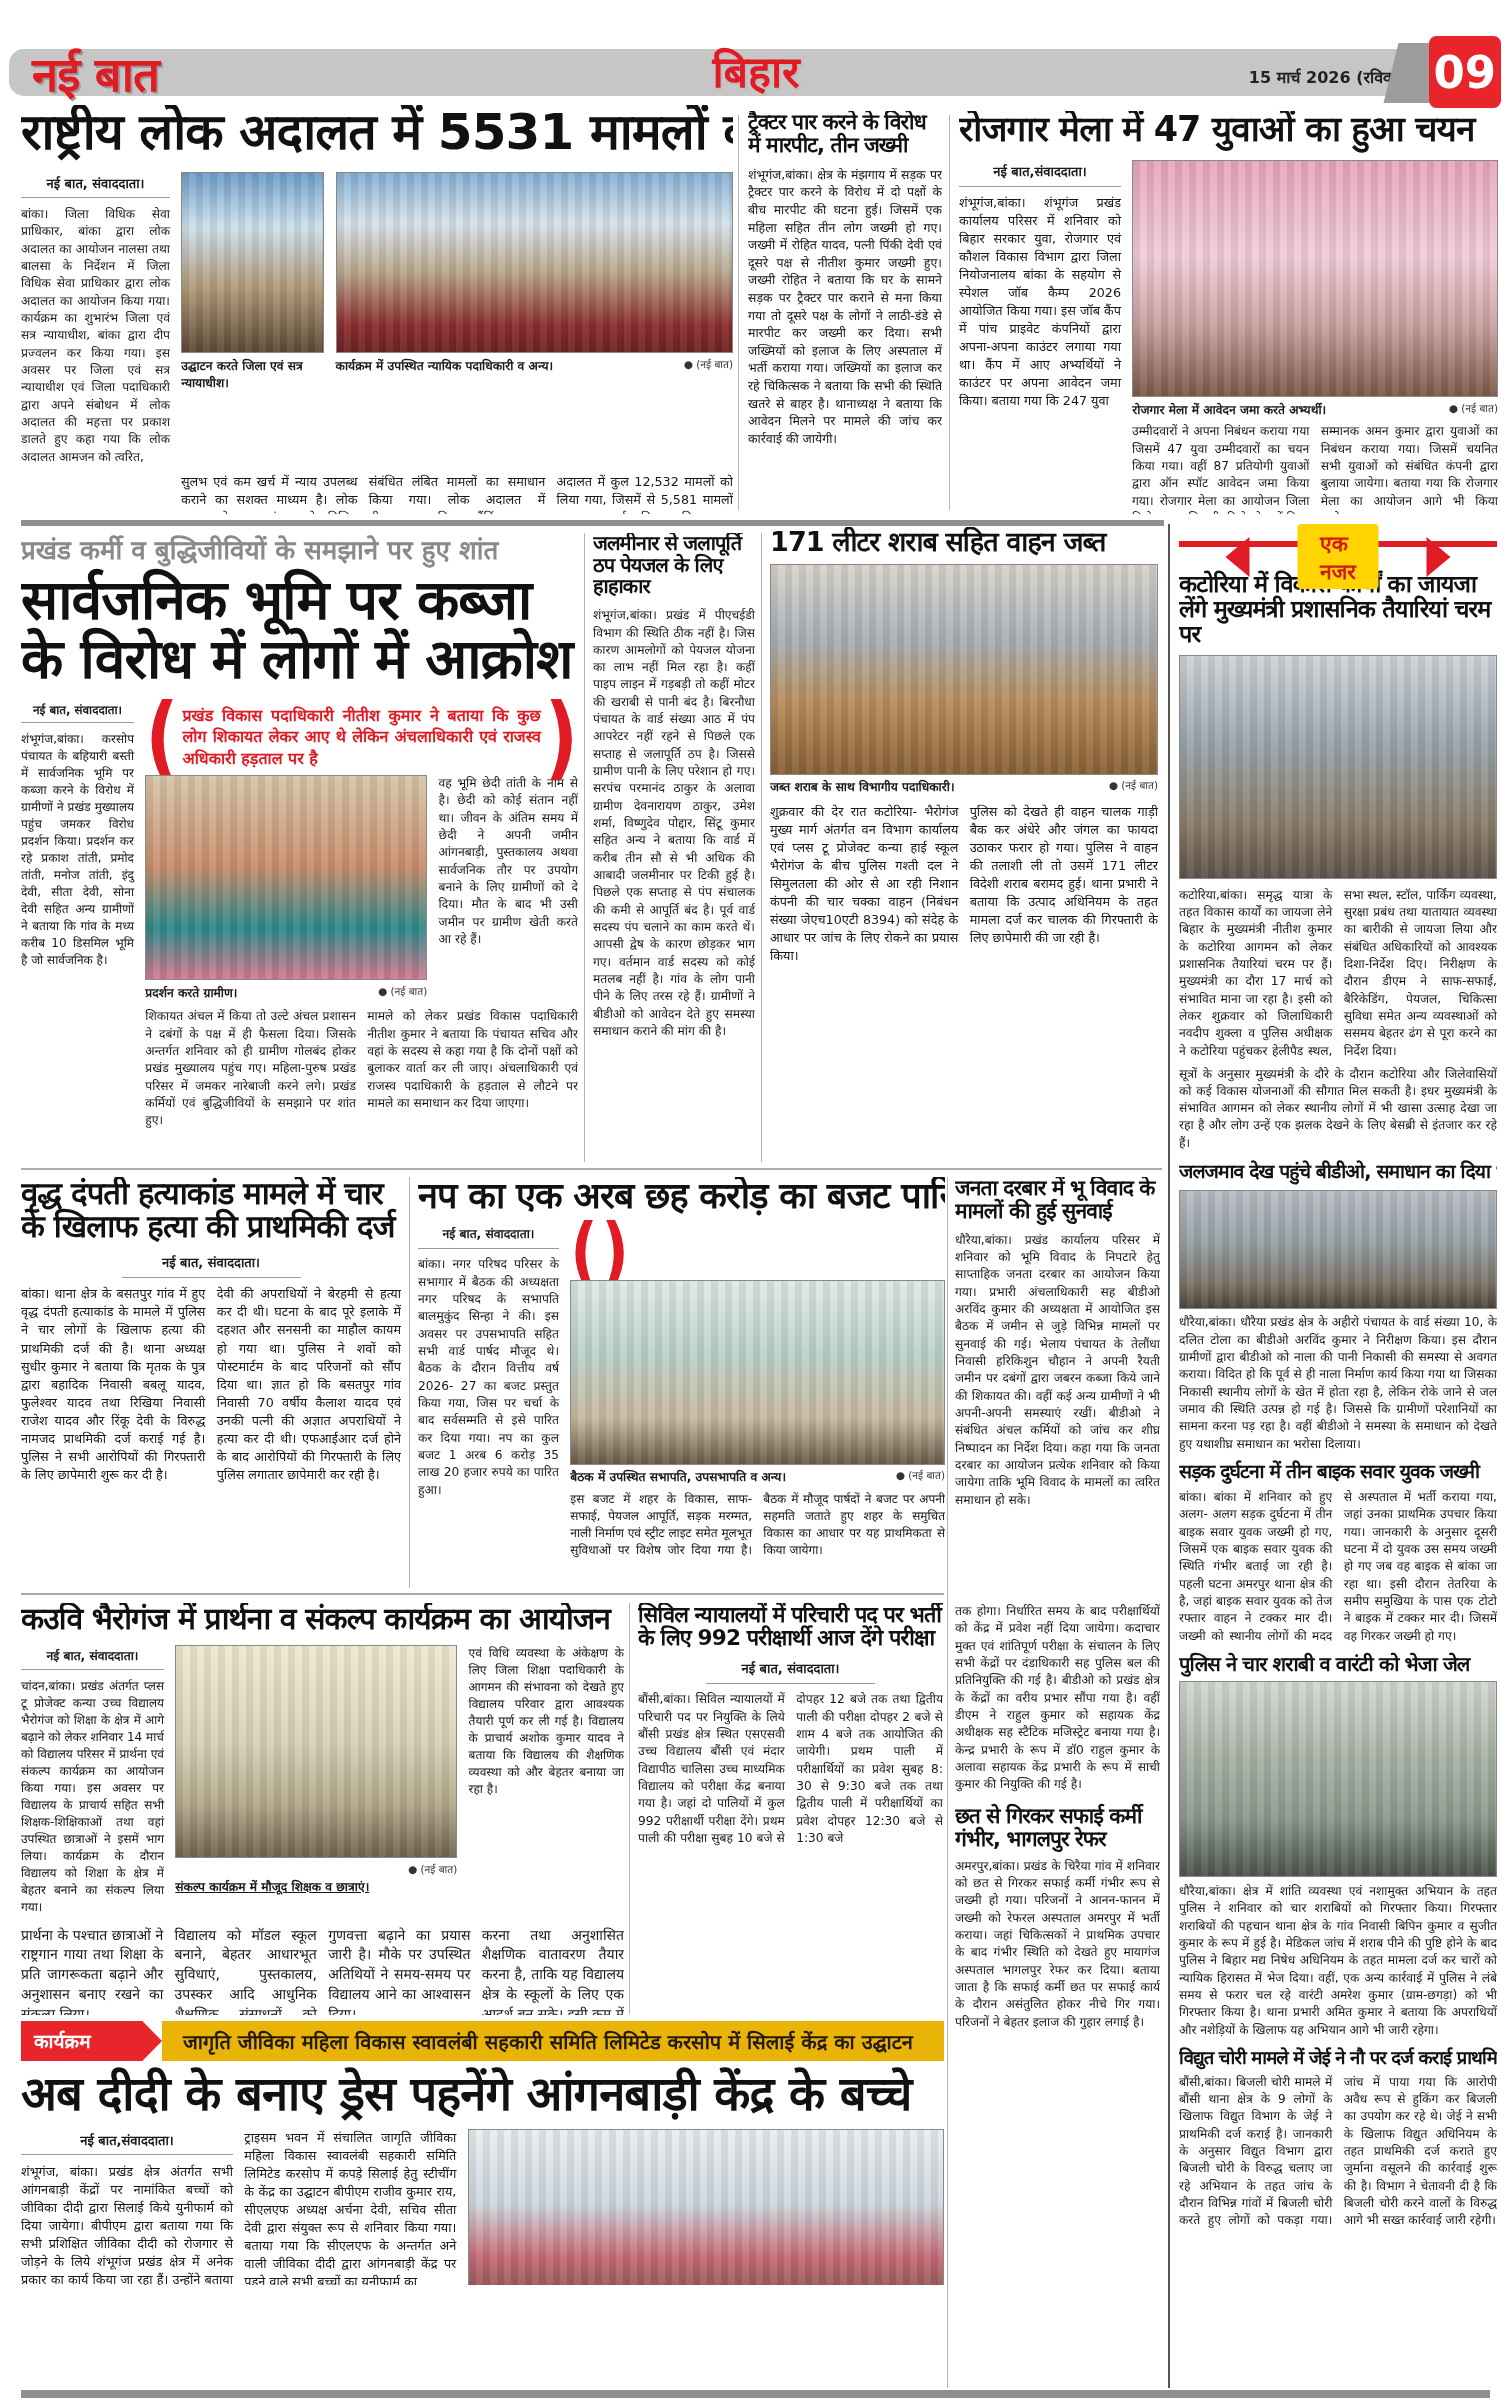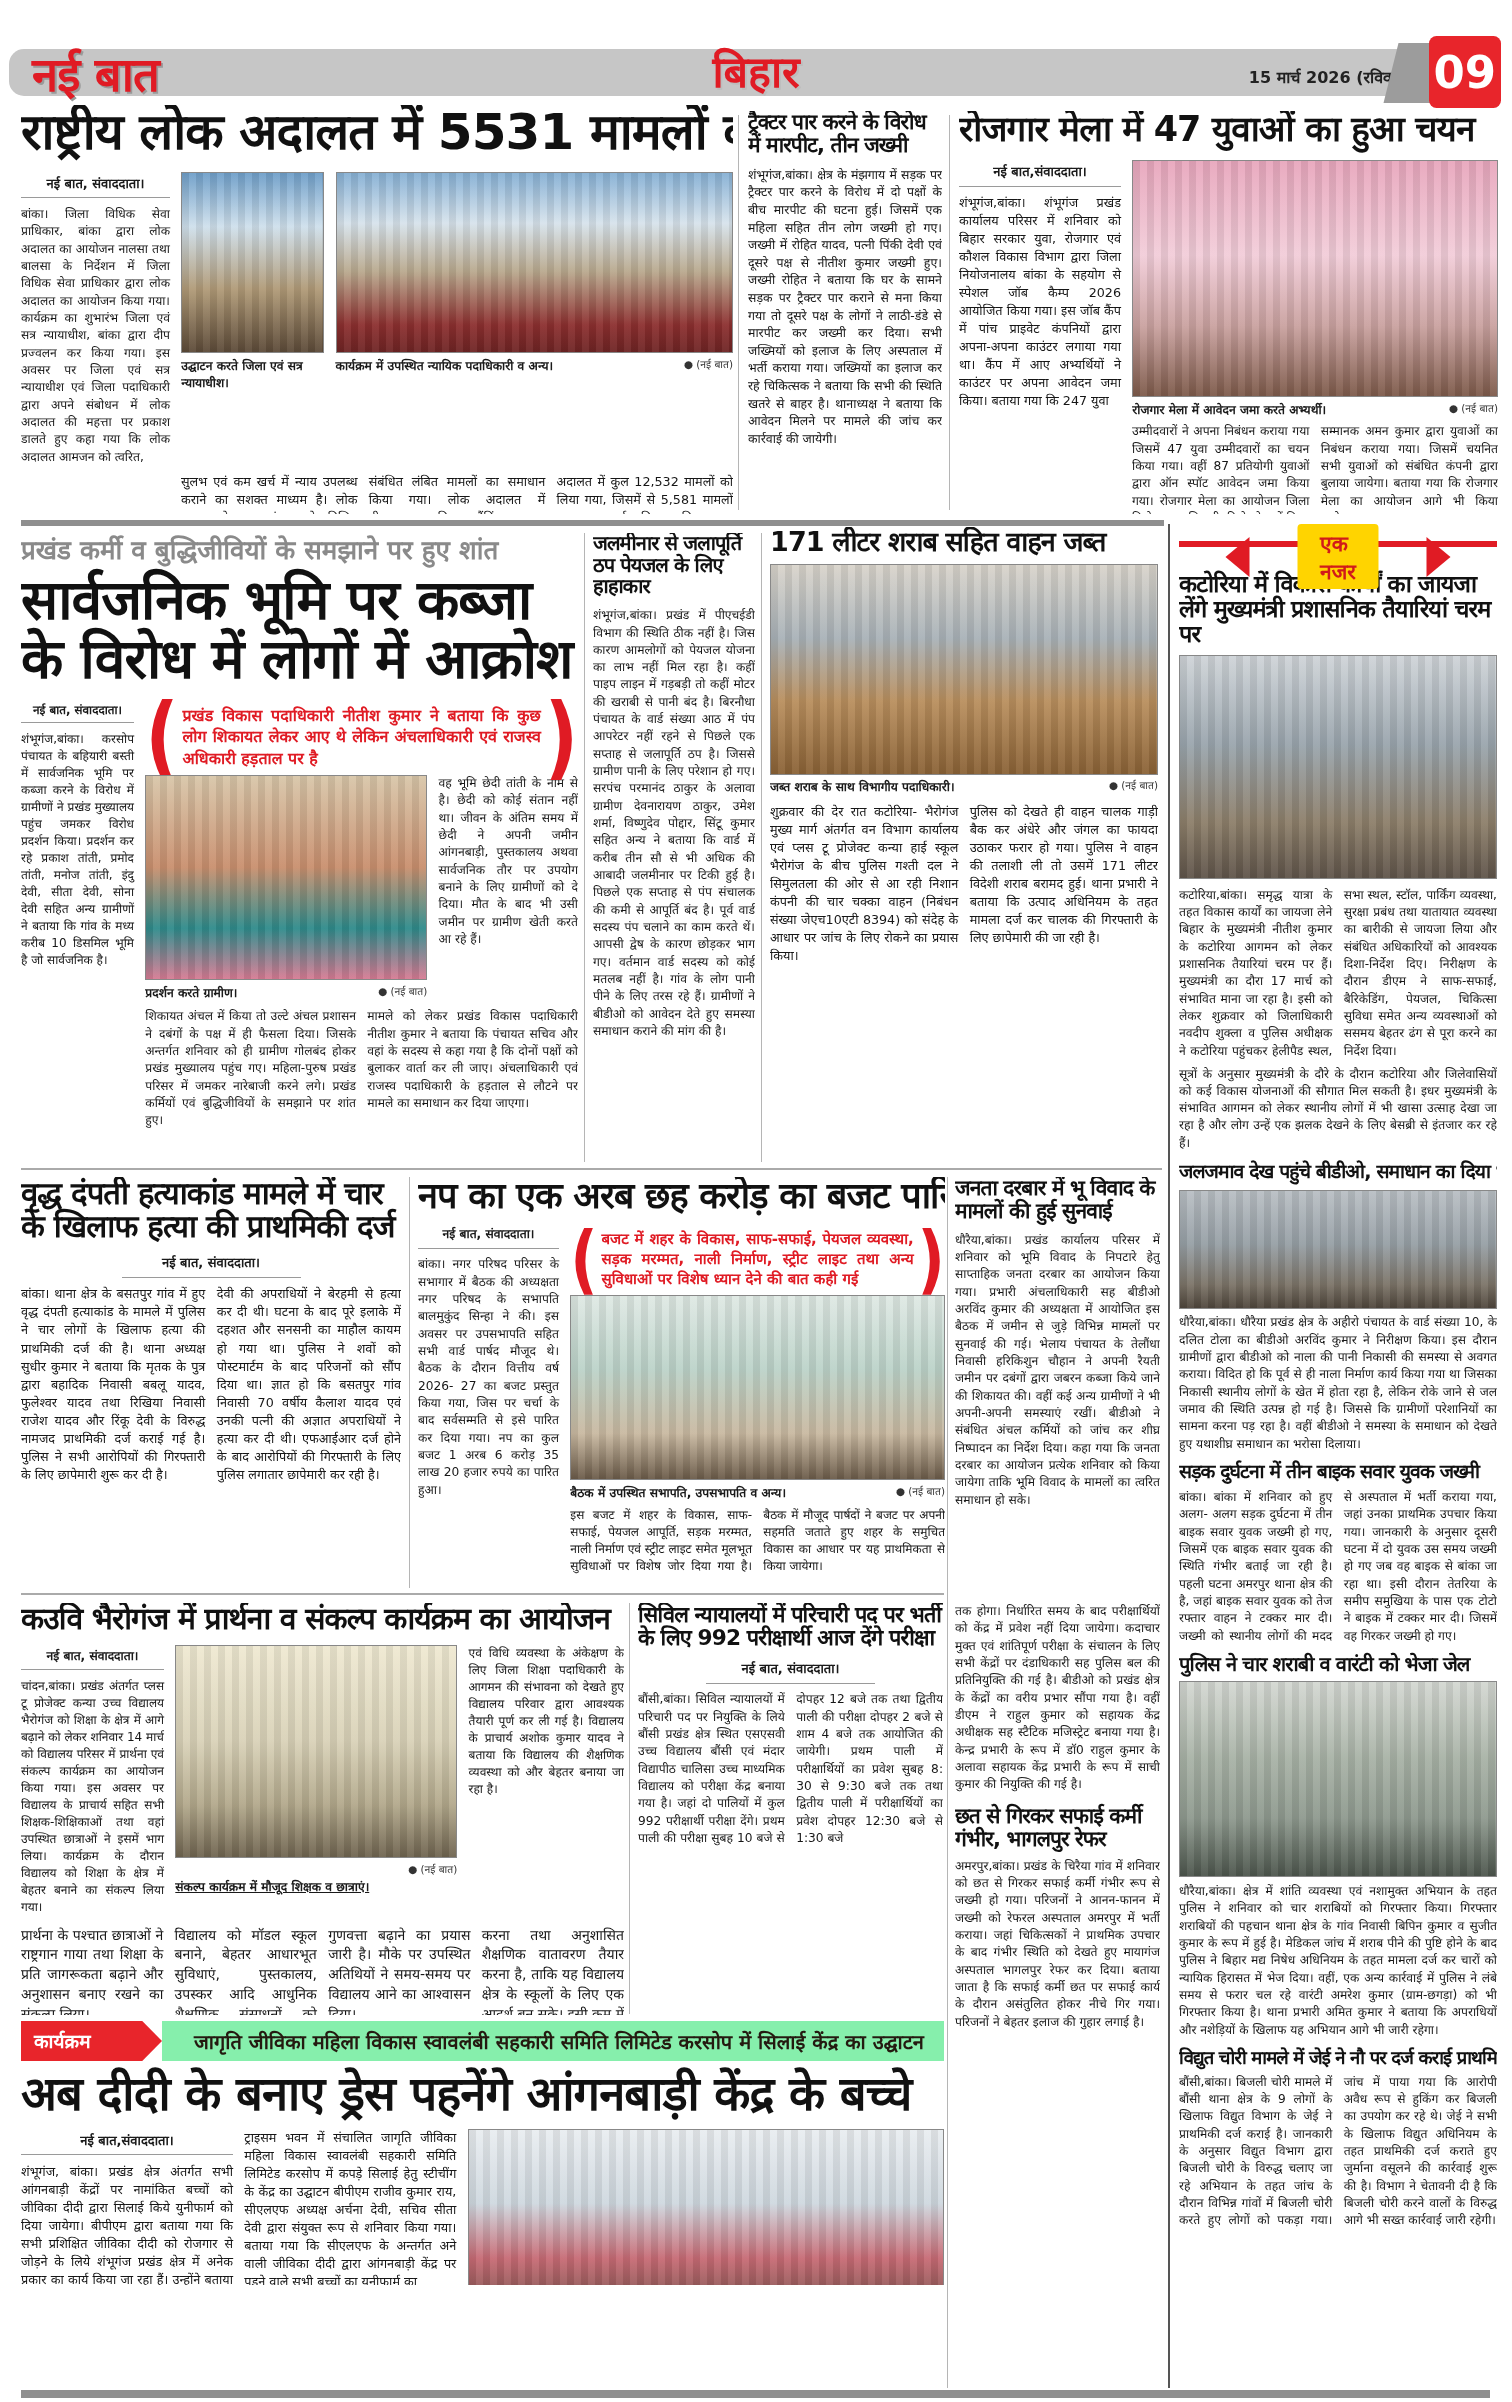--- a/index.html
+++ b/index.html
@@ -54,21 +54,21 @@
   .eknazar .mid { position:absolute; left:50%; top:0; transform:translateX(-50%); display:flex; align-items:center;gap:48px; }
   .eknazar .tri { width:0; height:0; border-top:20px solid transparent; border-bottom:20px solid transparent; }
   .eknazar .tri.l { border-right:24.5px solid #e01b24; }
   .eknazar .tri.r { border-left:24.5px solid #e01b24; }
   .eknazar .tag { background:#ffd400; color:#d11a1a; font-weight:800; font-size:21px; padding:4.7px 22.6px; border-radius:3.8px; }
 
   
   .progstrip { display:flex; height:40px; margin-bottom:7.5px; }
   .redlabel { background:#e8252b; color:#fff; font-weight:800; font-size:19px; display:flex; align-items:center; padding:0 28px 0 13px;
     clip-path:polygon(0 0, 86% 0, 100% 50%, 86% 100%, 0 100%); flex:0 0 141px; }
-  .yellowband { background:#86efac; color:#241a10; font-weight:800; font-size:20px; display:flex; align-items:center; padding-left:32px; flex:1; }
+  .yellowband { background:#eab308; color:#241a10; font-weight:800; font-size:20px; display:flex; align-items:center; padding-left:21px; flex:1; }
 
   .row { display:flex; gap:11.3px; }
   .col { min-width:0; }
   .two-col { column-count:2; column-gap:11.3px; }
   .four-row { display:flex; gap:11.3px; margin-top:9.4px; }
   .four-row .bt { flex:1; font-size:14px; }
 </style>
 </head>
 <body>
 
@@ -246,21 +246,20 @@
   <div class="art" style="left:418px; top:1177px; width:527px; height:411px;">
     <div class="hl" style="font-size:36px; white-space:nowrap;">नप का एक अरब छह करोड़ का बजट पारित</div>
     <div class="row" style="margin-top:7.5px;">
       <div class="col" style="flex:0 0 141px;">
         <div class="byline" style="font-size:12.2px;">नई बात, संवाददाता।</div>
         <p class="bt" style="font-size:12.2px;">बांका। नगर परिषद परिसर के सभागार में बैठक की अध्यक्षता नगर परिषद के सभापति बालमुकुंद सिन्हा ने की। इस अवसर पर उपसभापति सहित सभी वार्ड पार्षद मौजूद थे। बैठक के दौरान वित्तीय वर्ष 2026- 27 का बजट प्रस्तुत किया गया, जिस पर चर्चा के बाद सर्वसम्मति से इसे पारित कर दिया गया। नप का कुल बजट 1 अरब 6 करोड़ 35 लाख 20 हजार रुपये का पारित हुआ।</p>
       </div>
       <div class="col" style="flex:1;">
         <div class="quote">
           <span class="paren" style="font-size:60px;">(</span>
-          <p style="font-size:15px;">बजट में शहर के विकास, साफ-सफाई, पेयजल व्यवस्था, सड़क मरम्मत, नाली निर्माण, स्ट्रीट लाइट तथा अन्य सुविधाओं पर विशेष ध्यान देने की बात कही गई</p>
           <span class="paren" style="font-size:60px;">)</span>
         </div>
         <div class="photo ph-room" style="height:185px;"></div>
         <div class="capline">
           <span class="cap" style="margin-top:0;">बैठक में उपस्थित सभापति, उपसभापति व अन्य।</span>
           <span class="credit">● (नई बात)</span>
         </div>
         <div class="two-col" style="margin-top:5.6px;">
           <p class="bt" style="font-size:12px;">इस बजट में शहर के विकास, साफ-सफाई, पेयजल आपूर्ति, सड़क मरम्मत, नाली निर्माण एवं स्ट्रीट लाइट समेत मूलभूत सुविधाओं पर विशेष जोर दिया गया है। बैठक में मौजूद पार्षदों ने बजट पर अपनी सहमति जताते हुए शहर के समुचित विकास का आधार पर यह प्राथमिकता से किया जायेगा।</p>
         </div>

